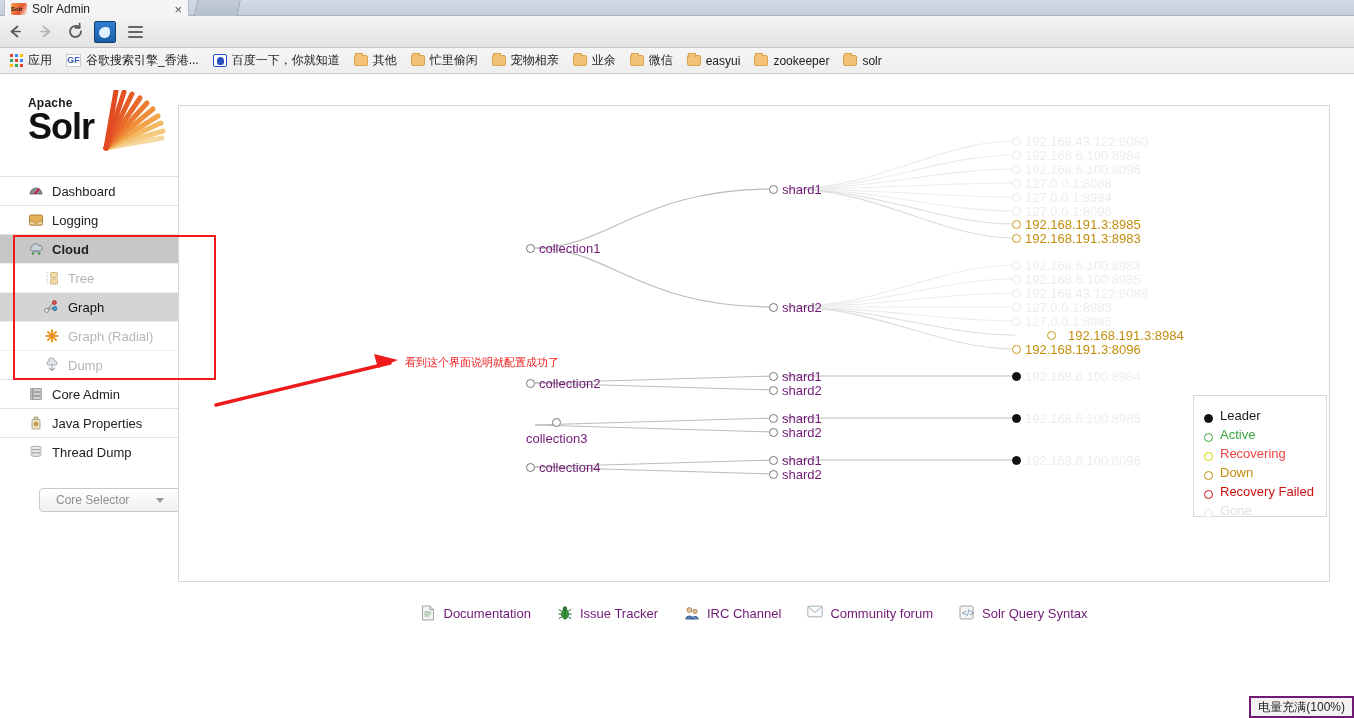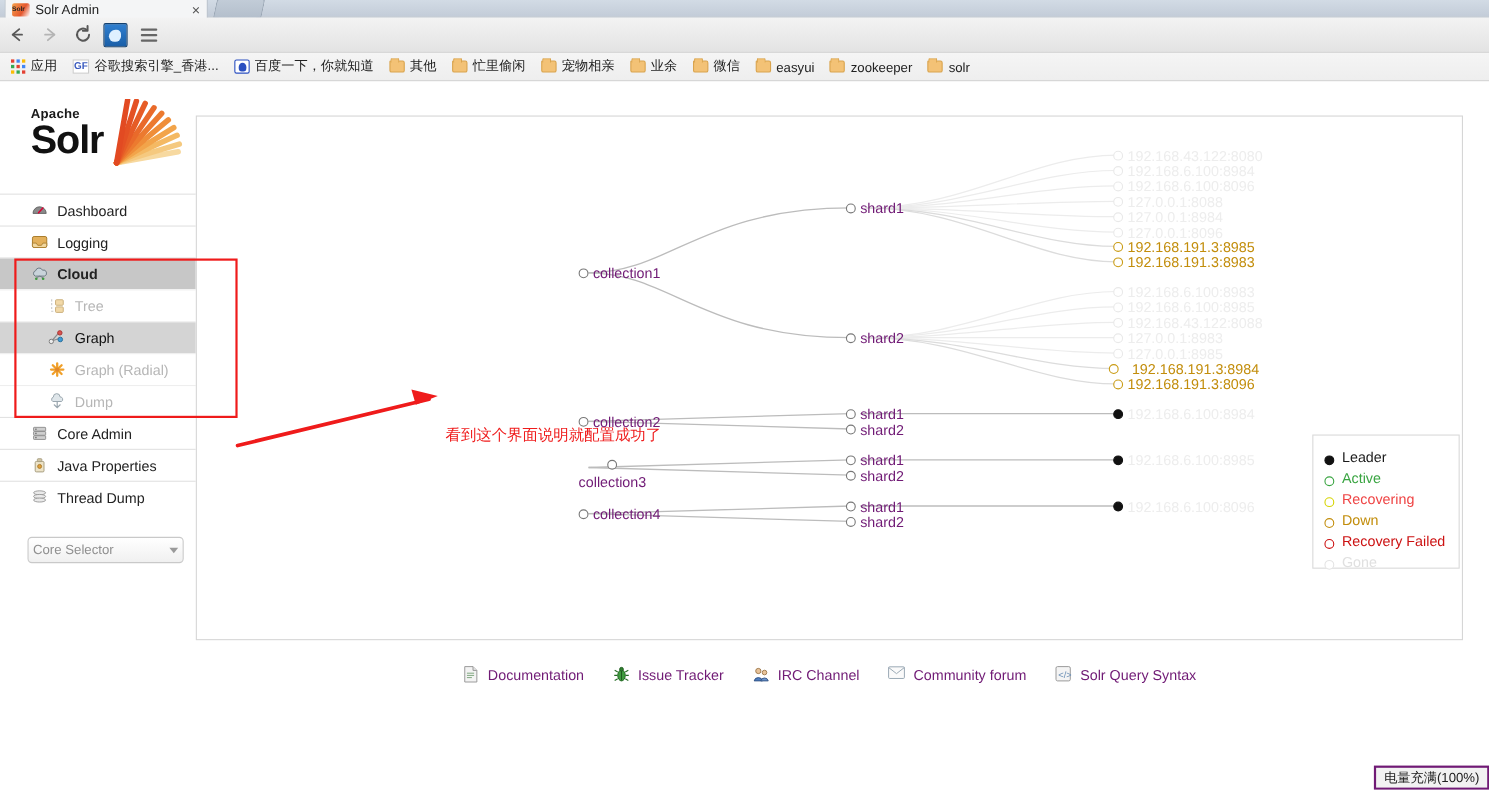--- a/index.html
+++ b/index.html
@@ -139,37 +139,37 @@
   .nav-item.active { background:#c7c7c7; font-weight:bold; }
   .subnav { list-style:none; margin:0; padding:0; background:#fff; }
   .subnav li { border-top:1px solid #eeeeee; }
   .subnav .nav-item { padding-left:44px; font-size:13px; }
   .subnav .nav-item.sel { background:#d4d4d4; color:#111; font-weight:normal; }
   .subnav .nav-item.dim { color:#b6b6b6; }
 
   .ico { width:16px; height:16px; display:inline-block; position:relative; flex:0 0 16px; }
 
   .core-selector {
-    margin:22px 0 0 25px; width:142px; height:24px;
+    margin:22px 0 0 39px; width:142px; height:24px;
     background:linear-gradient(#ffffff,#f0f0f0);
     border:1px solid #c9c9c9; border-radius:4px;
     display:flex; align-items:center; justify-content:space-between;
-    padding:0 4px; font-size:12px; color:#8f8f8f;
+    padding:0 16px; font-size:12px; color:#8f8f8f;
   }
   .caret { width:0;height:0;border-left:4px solid transparent;border-right:4px solid transparent;
            border-top:5px solid #9a9a9a; }
 
   
   .redbox {
     position:absolute; left:13px; top:161px; width:203px; height:145px;
     border:2px solid #ef1b1b; pointer-events:none;
   }
   .red-note {
     position:absolute; left:405px; top:281px;
-    font-size:14px; color:#ef1b1b; white-space:nowrap;margin-top:32px;
+    font-size:11px; color:#ef1b1b; white-space:nowrap;
   }
 
   
   .content {
     position:absolute; left:178px; top:31px; width:1152px; height:477px;
     border:1px solid #d6d6d6; background:#fff;
   }
   .graph { position:absolute; left:0; top:0; width:1152px; height:477px; }
   .graph svg { position:absolute; left:0; top:0; }
 
@@ -619,21 +619,21 @@
         <span class="glabel gone">192.168.43.122:8088</span>
       </div>
       <div class="gnode" style="left:833px; top:194px;">
         <span class="gdot gone"></span>
         <span class="glabel gone">127.0.0.1:8983</span>
       </div>
       <div class="gnode" style="left:833px; top:208px;">
         <span class="gdot gone"></span>
         <span class="glabel gone">127.0.0.1:8985</span>
       </div>
-      <div class="gnode" style="left:829px; top:222px;gap:12px;">
+      <div class="gnode" style="left:868px; top:222px;gap:12px;">
         <span class="gdot down"></span>
         <span class="glabel down">192.168.191.3:8984</span>
       </div>
       <div class="gnode" style="left:833px; top:236px;">
         <span class="gdot down"></span>
         <span class="glabel down">192.168.191.3:8096</span>
       </div>
 
       <div class="gnode" style="left:833px; top:263px;">
         <span class="gdot filled"></span>

